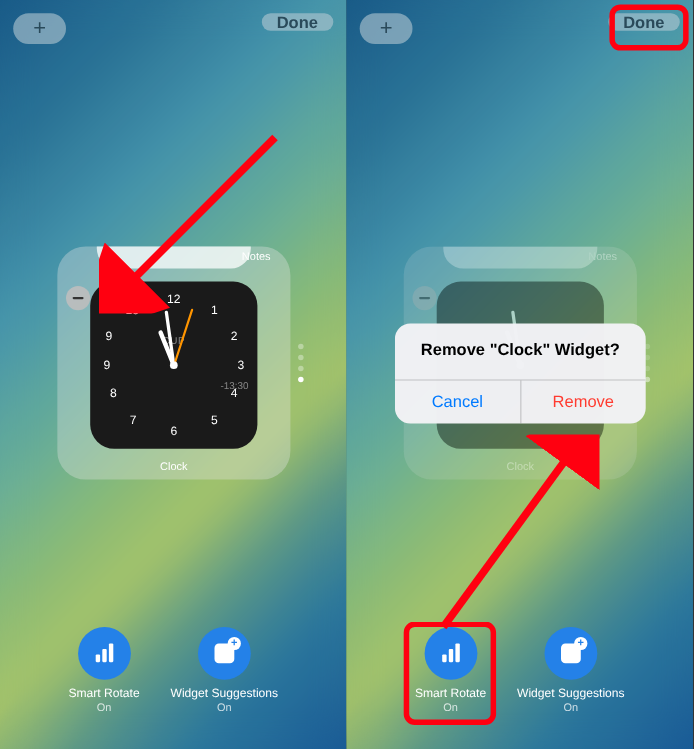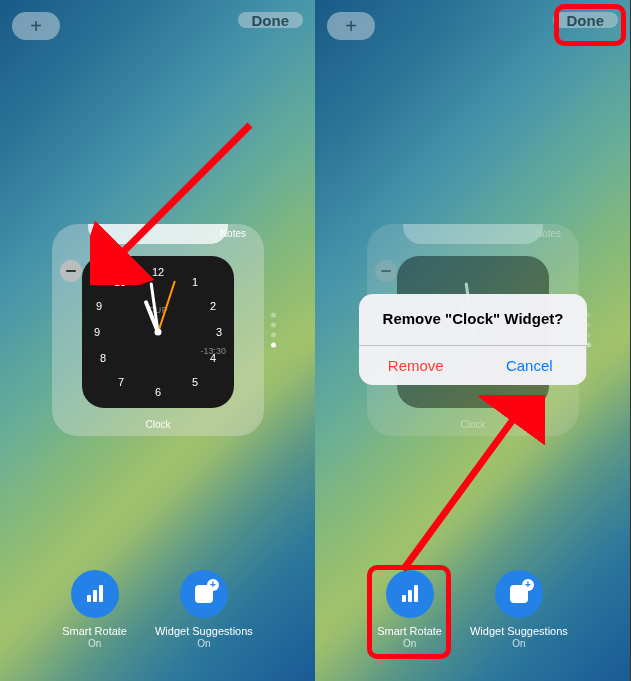--- a/index.html
+++ b/index.html
@@ -151,22 +151,22 @@
         <div class="dot"></div>
         <div class="dot on"></div>
     </div>
   </div>
 
   <div class="alert">
     <div class="alert-h">
       <div class="alert-t">Remove "Clock" Widget?</div>
     </div>
     <div class="alert-b">
+      <div class="alert-btn cancel">Cancel</div>
       <div class="alert-btn remove">Remove</div>
-      <div class="alert-btn cancel">Cancel</div>
     </div>
   </div>
 
   <div class="toggles">
     <div class="tog">
       <div class="tog-ico">
         <div class="bars">
             <div class="bar" style="height:7px"></div>
             <div class="bar" style="height:12px"></div>
             <div class="bar" style="height:17px"></div>

